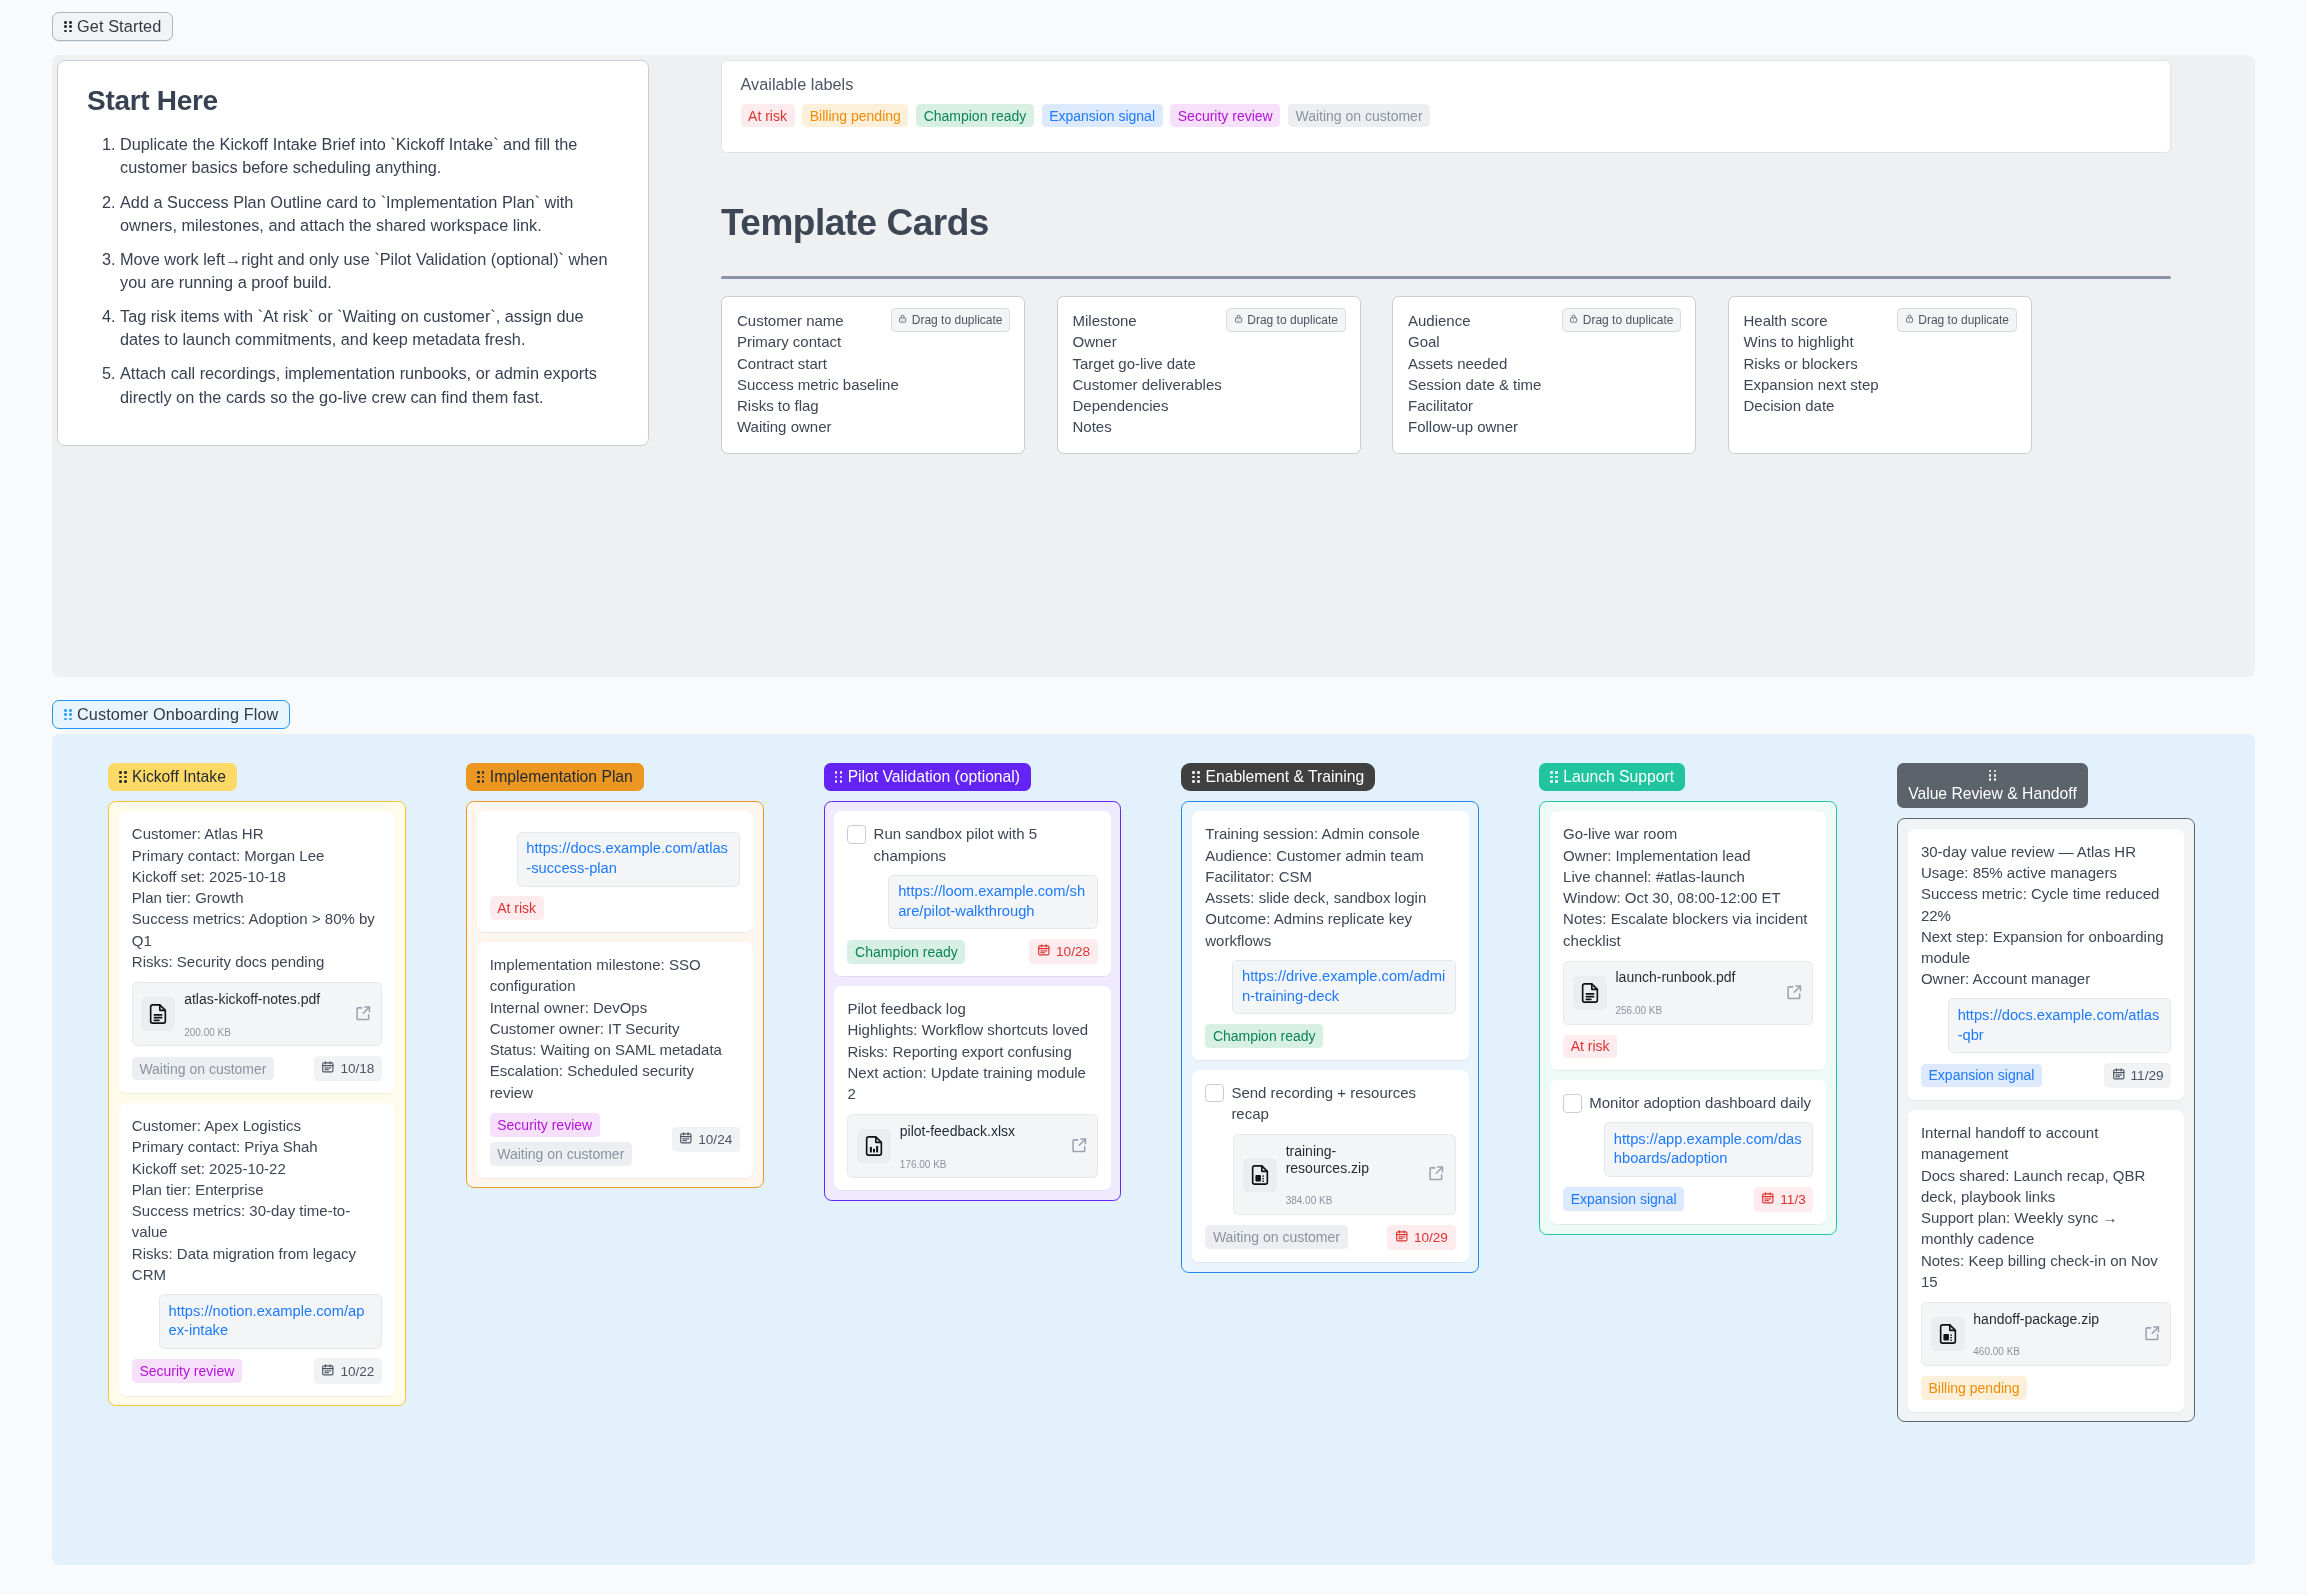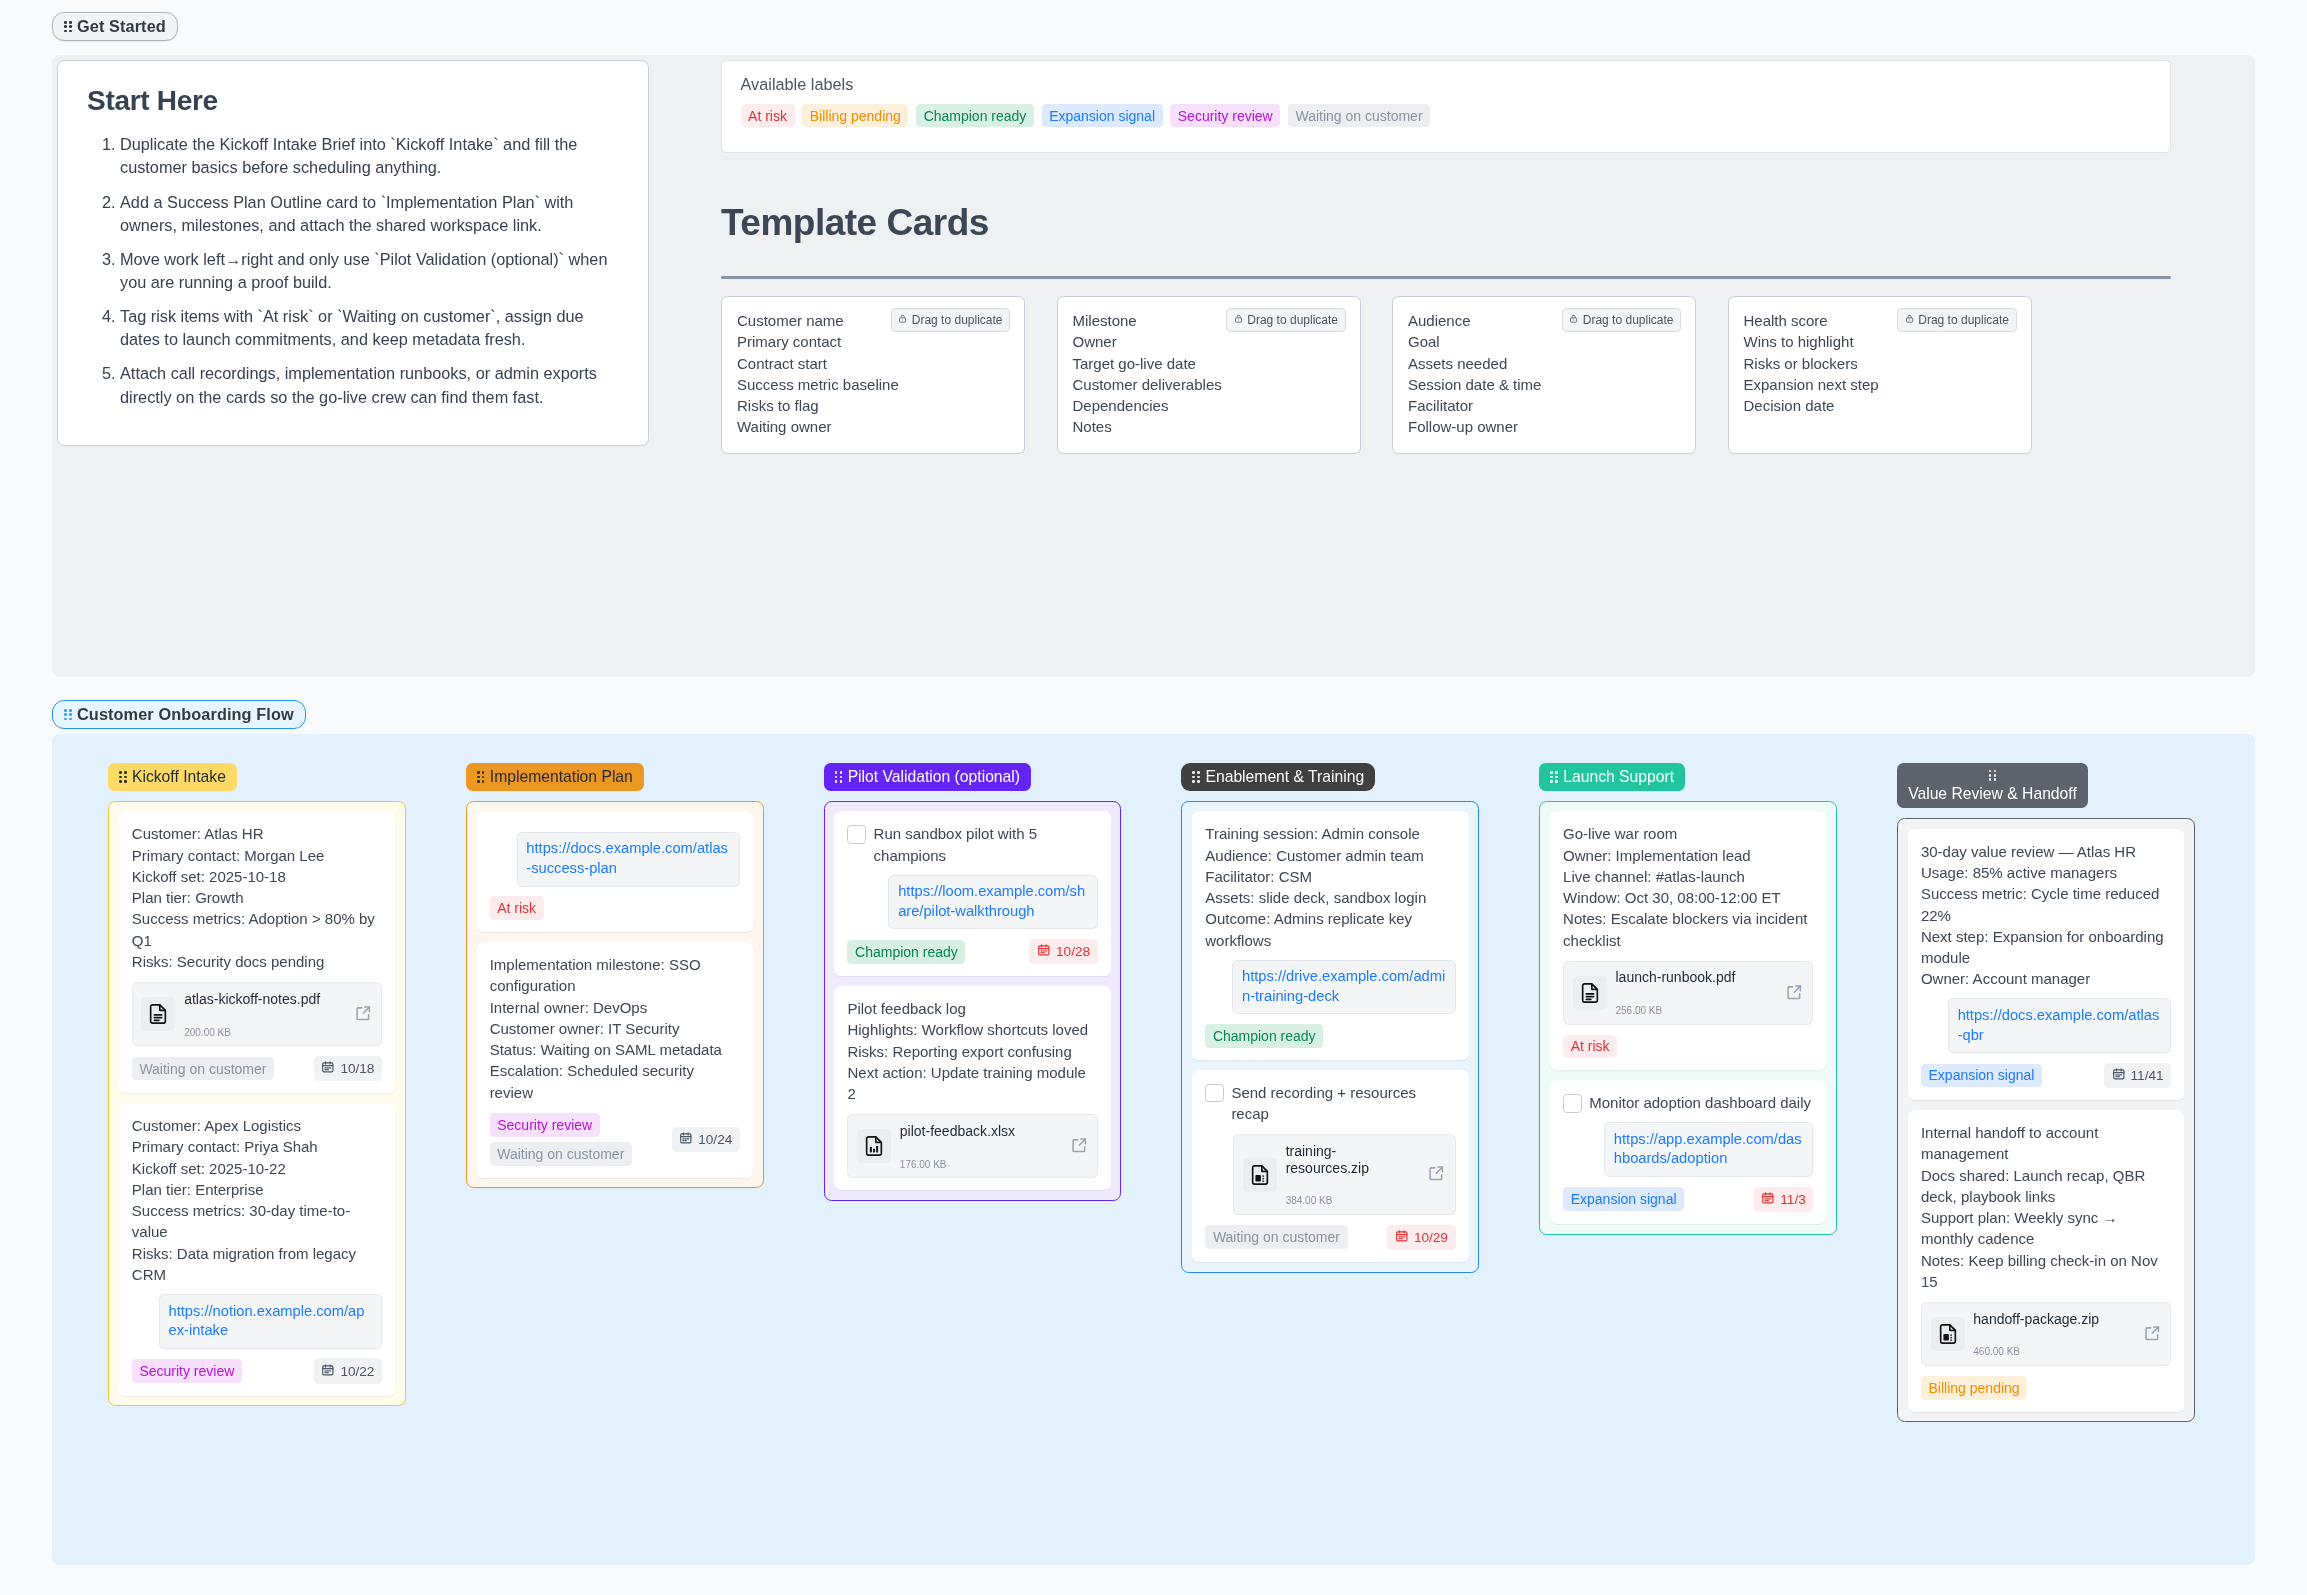--- a/index.html
+++ b/index.html
@@ -9,23 +9,23 @@
     background: #f8fafc;
     font-family: "Liberation Sans", sans-serif;
     color: #374151;
     -webkit-font-smoothing: antialiased;
   }
 
   
   .section-tab {
     display:inline-flex; align-items:center; gap:5.4px;
     padding: 5.4px 11px;
-    border-radius: 12px;
+    border-radius: 7px;
     font-size: 16.3px;
-    font-weight: 700;
+    font-weight: 400;
     letter-spacing: 0.1px;
     line-height: 1;
   }
   .tab-getstarted {
     background: #f1f3f5;
     border: 1.1px solid #adb5bd;
     color: #343a40;
     box-shadow: 0 1.1px 0 rgba(0,0,0,.06);
   }
   .tab-board {
@@ -684,21 +684,21 @@
           <div class="card-foot">
             <div class="tags">
               <span class="chip" style="background: rgb(221, 233, 253); color: rgb(29, 122, 252);">Expansion signal</span>
             </div>
             <span class="due">
               <span><svg class="cal-ico" viewBox="0 0 24 24" fill="none" stroke="#4b5563" stroke-width="2" stroke-linecap="round">
                   <rect x="3" y="5" width="18" height="16" rx="2"></rect>
                   <path d="M3 10h18M8 3v4M16 3v4"></path>
                   <path d="M7 14h2M11 14h2M15 14h2M7 17h2M11 17h2"></path>
                 </svg></span>
-              <span>11/41</span>
+              <span>11/29</span>
             </span>
           </div>
         </div>
         <div class="card">
           <div class="card-row">
             <div class="card-text" style="white-space: pre-line;">Internal handoff to account management
 Docs shared: Launch recap, QBR deck, playbook links
 Support plan: Weekly sync → monthly cadence
 Notes: Keep billing check-in on Nov 15</div>
           </div>

